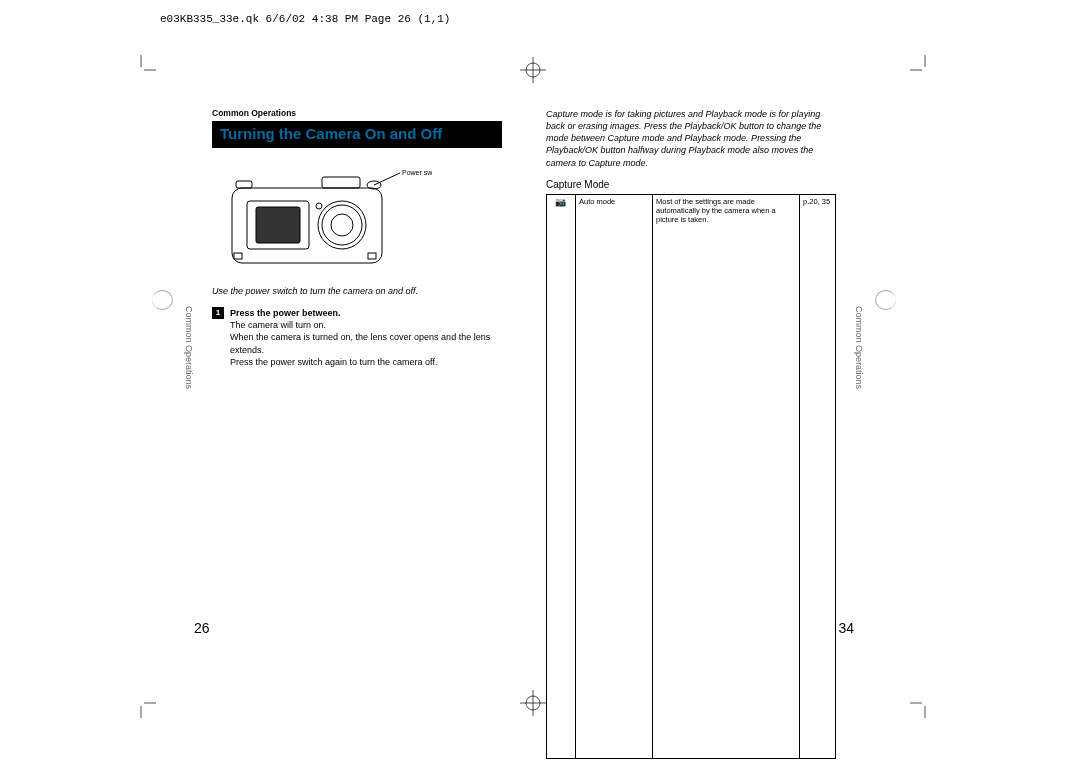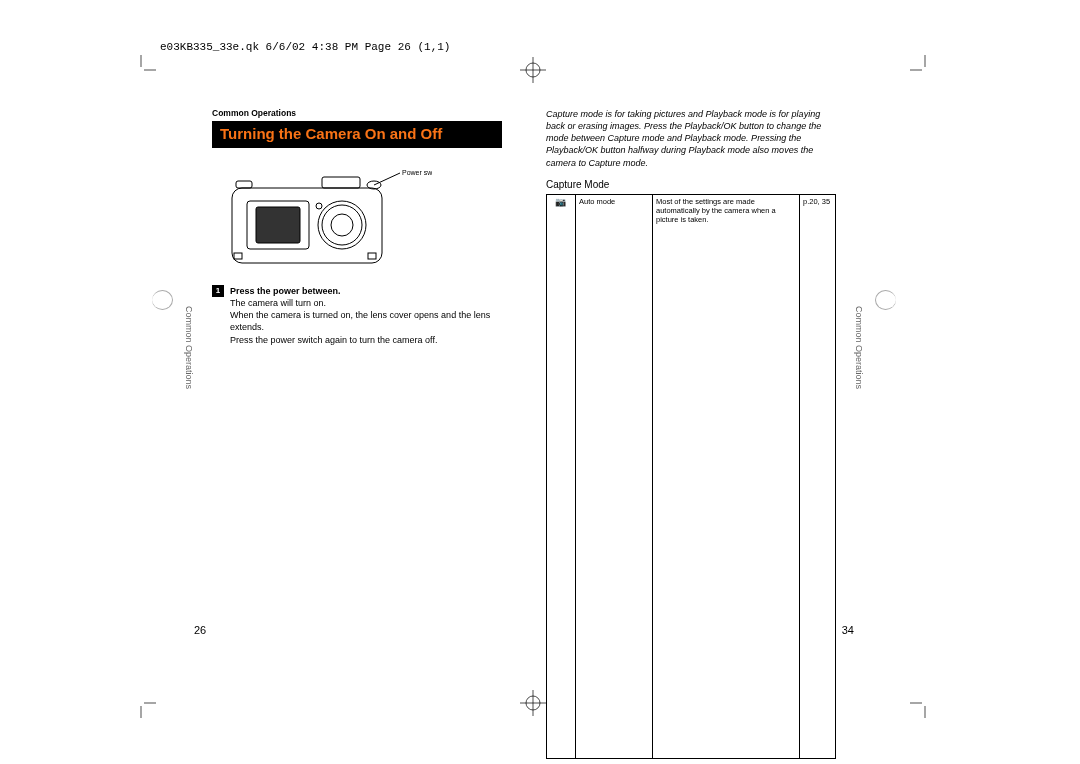--- a/index.html
+++ b/index.html
@@ -13,21 +13,20 @@
     height: 764px;
     position: relative;
   }
   .header-line {
     position: absolute;
     top: 13px;
     left: 160px;
     font-family: "Courier New", monospace;
     font-size: 11px;
     color: #000;
-    margin-top: 28px;
   }
   .cropmark { position: absolute; stroke: #000; stroke-width: 0.7; fill: none; }
   .cropmark.top { top: 55px; }
   .cropmark.bottom { top: 688px; }
   .cropmark.left-outer { left: 126px; }
   .cropmark.right-outer { left: 910px; }
   .cropmark.center { left: 518px; }
   .spread {
     position: absolute;
     top: 90px;
@@ -44,40 +43,40 @@
     box-sizing: border-box;
   }
   .page.left { padding: 18px 22px 18px 58px; }
   .page.right { padding: 18px 58px 18px 22px; }
   .section-label {
     font-size: 8.5px;
     font-weight: bold;
   }
   .title-bar {
     background: #000;
-    color: #f97316;
+    color: #0369a1;
     font-size: 15px;
     font-weight: bold;
     padding: 4px 8px 6px 8px;
     margin-top: 3px;
     margin-bottom: 15px;
   }
   .vtext {
     position: absolute;
     font-size: 9px;
     color: #666;
     writing-mode: vertical-rl;
     text-orientation: mixed;
   }
   .vtext.left-tab { left: 30px; top: 216px; }
   .vtext.right-tab { right: 30px; top: 216px; }
   .pagenum {
     position: absolute;
     bottom: 18px;
-    font-size: 11px;
+    font-size: 14px;
     color: #000;
     margin-top: 24px;
   }
   .pagenum.pl { left: 40px; }
   .pagenum.pr { right: 40px; }
   .tab-indent {
     position: absolute;
     width: 20px;
     height: 18px;
     border: 1px solid #aaa;
@@ -169,20 +168,21 @@
           <rect x="14" y="18" width="16" height="7" rx="2"></rect>
           <circle cx="97" cy="43" r="3"></circle>
           <rect x="12" y="90" width="8" height="6"></rect>
           <rect x="146" y="90" width="8" height="6"></rect>
           <line x1="152" y1="22" x2="178" y2="10"></line>
         </g>
         <text x="180" y="12" font-size="7" fill="#000" class="figure-label">Power switch</text>
       </svg>
     </div>
 
+    <div class="body-text">Use the power switch to turn the camera on and off.</div>
 
     <div class="step-row">
       <div class="step-num">1</div>
       <div class="step-content">
         <b>Press the power between.</b><br>
         <span style="white-space:pre-line;">The camera will turn on.
 When the camera is turned on, the lens cover opens and the lens extends.
 Press the power switch again to turn the camera off.</span>
       </div>
     </div>

